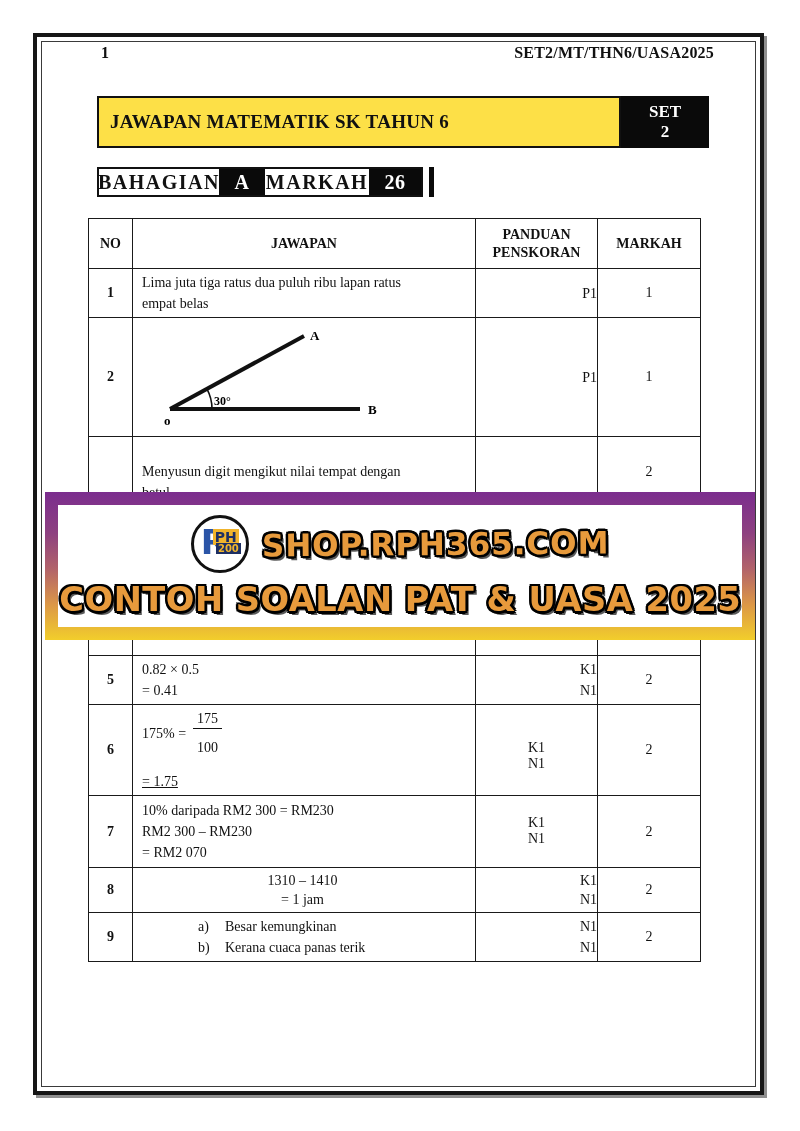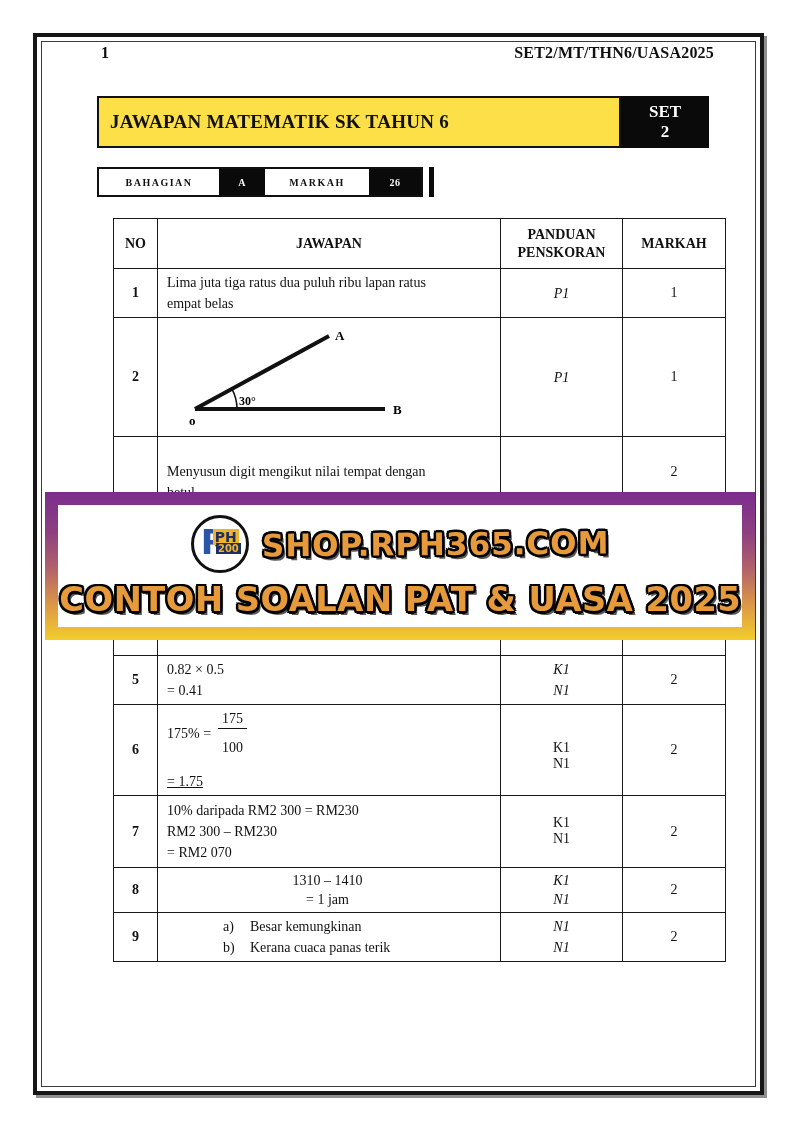--- a/index.html
+++ b/index.html
@@ -24,36 +24,36 @@
     padding-left:11px; font-size:19px; font-weight:bold; letter-spacing:0.3px;
   }
   .set-box {
     width:88px; background:#0a0a0a; color:#fff; display:flex; flex-direction:column;
     align-items:center; justify-content:center; font-weight:bold; font-size:17px; line-height:1.15;
   }
 
   
   .section-bar { position:absolute; left:97px; top:167px; height:30px; display:flex; align-items:stretch; }
   .section-cells { display:flex; border:2px solid #111; }
-  .sec { display:flex; align-items:center; justify-content:center; font-size:10px; font-weight:bold; }
+  .sec { display:flex; align-items:center; justify-content:center; font-size:20px; font-weight:bold; }
   .sec.white { background:#fff; color:#111; letter-spacing:1.5px; }
   .sec.black { background:#0a0a0a; color:#fff; letter-spacing:0.5px; }
   .sec-bahagian { width:120px; } .sec-a { width:46px; } .sec-markah { width:104px; } .sec-26 { width:52px; }
   .sec-stripe { width:5px; background:#0a0a0a; margin-left:6px; }
 
   
-  table.answers { position:absolute; left:113px; top:218px; width:612px; border-collapse:collapse; table-layout:fixed; }
+  table.answers { position:absolute; left:88px; top:218px; width:612px; border-collapse:collapse; table-layout:fixed; }
   table.answers td, table.answers th { border:1.5px solid #1a1a1a; font-size:14px; vertical-align:middle; }
   table.answers th { font-weight:bold; text-align:center; line-height:1.25; padding:4px 2px; }
   td.no-cell { text-align:center; font-weight:bold; }
   td.jw-cell { text-align:left; padding:3px 12px 3px 9px; line-height:21px; vertical-align:top; }
   td.pg-cell { text-align:center; padding:0; }
   td.mk-cell { text-align:center; }
   .ans-line { display:block; }
-  .pg-stack { display:flex; flex-direction:column; align-items:center; justify-content:center; height:100%; line-height:21px; padding:2px 0;font-style:italic; }
+  .pg-stack { display:flex; flex-direction:column; align-items:flex-end; justify-content:center; height:100%; line-height:21px; padding:2px 0; }
   .pg-top { display:flex; flex-direction:column; align-items:center; justify-content:flex-start; height:100%; padding-top:5px; }
   .pg-spread { display:flex; flex-direction:column; align-items:center; justify-content:space-between; height:100%; }
   .pg-spread.r6 { padding:20px 0 8px; }
   .pg-spread.r7 { padding:5px 0 7px; }
   tr.trh-head{height:50px;} tr.trh-r1{height:42px;} tr.trh-r2{height:112px;} tr.trh-r3{height:133px;}
   tr.trh-r4{height:86px;} tr.trh-r5{height:45px;} tr.trh-r6{height:88px;} tr.trh-r7{height:72px;}
   tr.trh-r8{height:40px;} tr.trh-r9{height:45px;} tr.trh-r10{height:44px;}
   td.mk-r3 { vertical-align:middle; padding-bottom:62px; }
 
   

